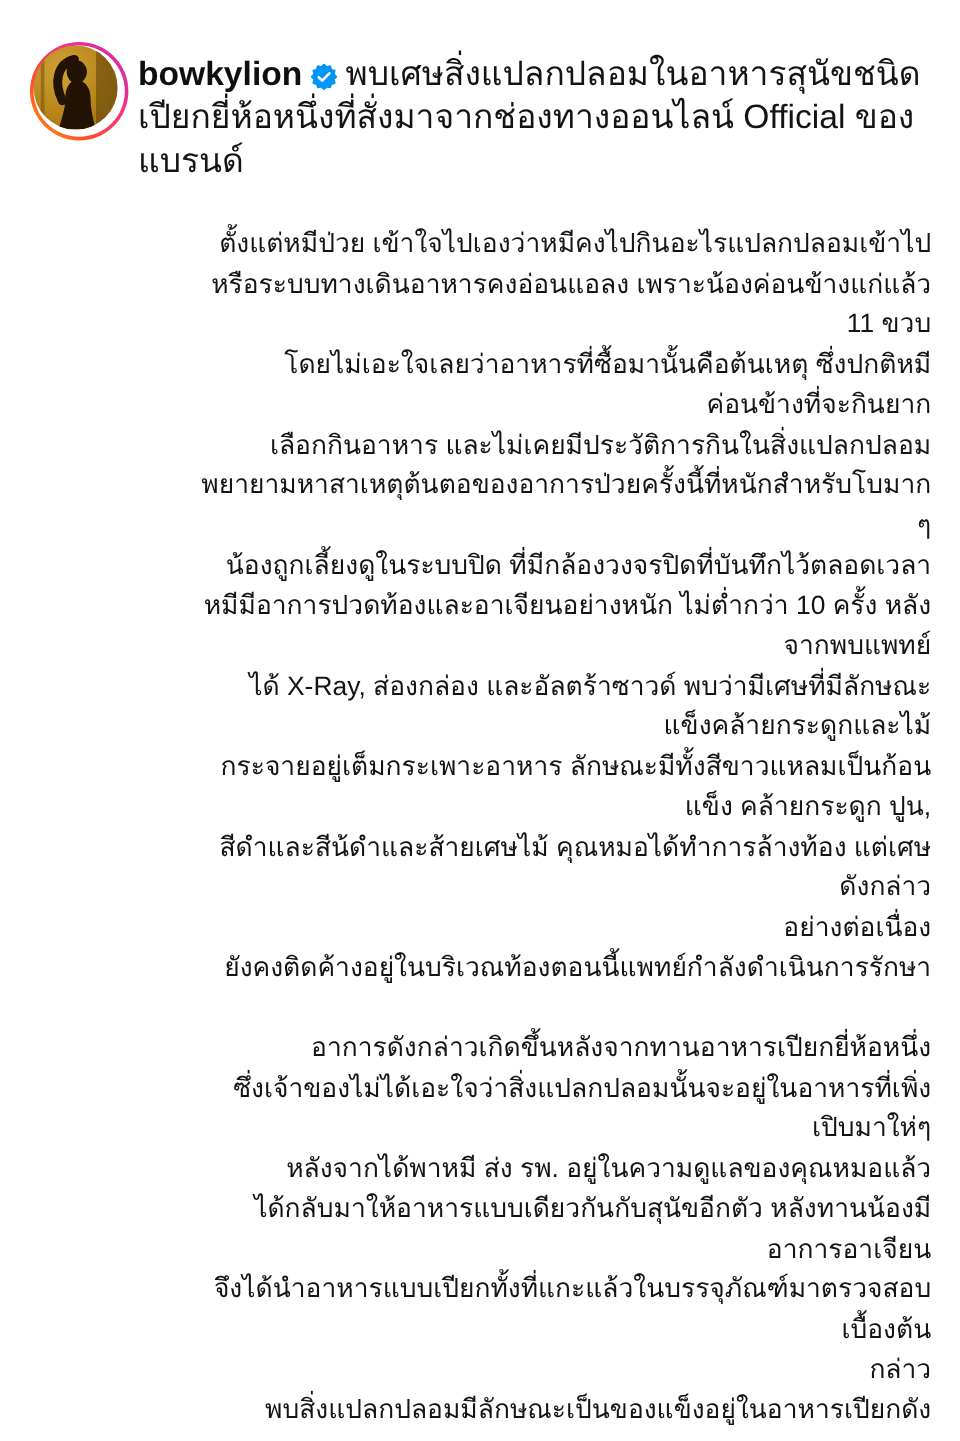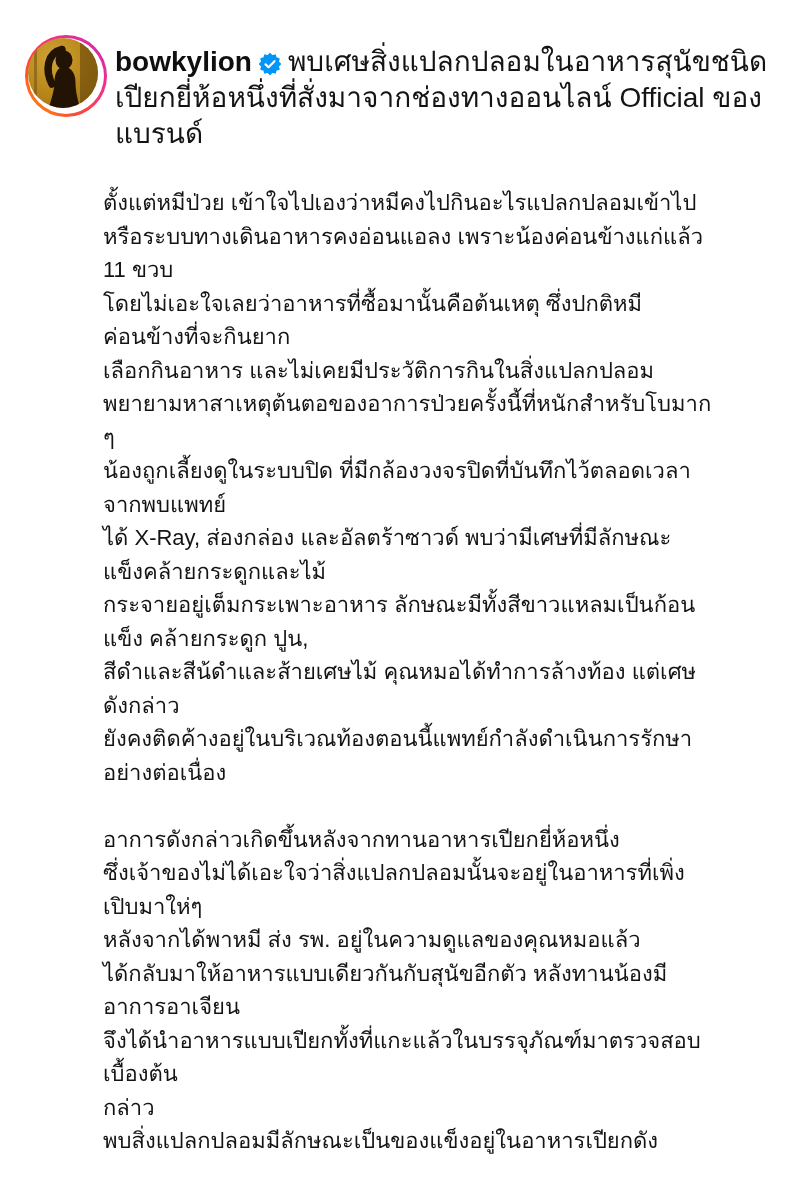--- a/index.html
+++ b/index.html
@@ -79,20 +79,21 @@
   .caption-body {
     margin-top: 34px;
     font-size: 22px;
     line-height: 33.5px;
     font-weight: 400;
     color: #141414;
   }
   .body-line {
     min-height: 33.5px;
     white-space: normal;
+    text-align: right;
   }
 </style>
 </head>
 <body>
 
 <div class="post">
 
   <div class="story-ring">
     <div class="avatar-gap"></div>
     <div class="avatar">
@@ -118,29 +119,30 @@
   <div class="caption-body">
       <div class="body-line">ตั้งแต่หมีป่วย เข้าใจไปเองว่าหมีคงไปกินอะไรแปลกปลอมเข้าไป</div>
       <div class="body-line">หรือระบบทางเดินอาหารคงอ่อนแอลง เพราะน้องค่อนข้างแก่แล้ว</div>
       <div class="body-line">11 ขวบ</div>
       <div class="body-line">โดยไม่เอะใจเลยว่าอาหารที่ซื้อมานั้นคือต้นเหตุ ซึ่งปกติหมี</div>
       <div class="body-line">ค่อนข้างที่จะกินยาก</div>
       <div class="body-line">เลือกกินอาหาร และไม่เคยมีประวัติการกินในสิ่งแปลกปลอม</div>
       <div class="body-line">พยายามหาสาเหตุต้นตอของอาการป่วยครั้งนี้ที่หนักสำหรับโบมาก</div>
       <div class="body-line">ๆ</div>
       <div class="body-line">น้องถูกเลี้ยงดูในระบบปิด ที่มีกล้องวงจรปิดที่บันทึกไว้ตลอดเวลา</div>
+      <div class="body-line">หมีมีอาการปวดท้องและอาเจียนอย่างหนัก ไม่ต่ำกว่า 10 ครั้ง หลัง</div>
       <div class="body-line">จากพบแพทย์</div>
       <div class="body-line">ได้ X-Ray, ส่องกล่อง และอัลตร้าซาวด์ พบว่ามีเศษที่มีลักษณะ</div>
       <div class="body-line">แข็งคล้ายกระดูกและไม้</div>
       <div class="body-line">กระจายอยู่เต็มกระเพาะอาหาร ลักษณะมีทั้งสีขาวแหลมเป็นก้อน</div>
       <div class="body-line">แข็ง คล้ายกระดูก ปูน,</div>
       <div class="body-line">สีดำและสีน้ดำและส้ายเศษไม้ คุณหมอได้ทำการล้างท้อง แต่เศษ</div>
       <div class="body-line">ดังกล่าว</div>
+      <div class="body-line">อย่างต่อเนื่อง</div>
       <div class="body-line">ยังคงติดค้างอยู่ในบริเวณท้องตอนนี้แพทย์กำลังดำเนินการรักษา</div>
-      <div class="body-line">อย่างต่อเนื่อง</div>
       <div class="body-line"></div>
       <div class="body-line">อาการดังกล่าวเกิดขึ้นหลังจากทานอาหารเปียกยี่ห้อหนึ่ง</div>
       <div class="body-line">ซึ่งเจ้าของไม่ได้เอะใจว่าสิ่งแปลกปลอมนั้นจะอยู่ในอาหารที่เพิ่ง</div>
       <div class="body-line">เปิบมาให่ๆ</div>
       <div class="body-line">หลังจากได้พาหมี ส่ง รพ. อยู่ในความดูแลของคุณหมอแล้ว</div>
       <div class="body-line">ได้กลับมาให้อาหารแบบเดียวกันกับสุนัขอีกตัว หลังทานน้องมี</div>
       <div class="body-line">อาการอาเจียน</div>
       <div class="body-line">จึงได้นำอาหารแบบเปียกทั้งที่แกะแล้วในบรรจุภัณฑ์มาตรวจสอบ</div>
       <div class="body-line">เบื้องต้น</div>
       <div class="body-line">กล่าว</div>

